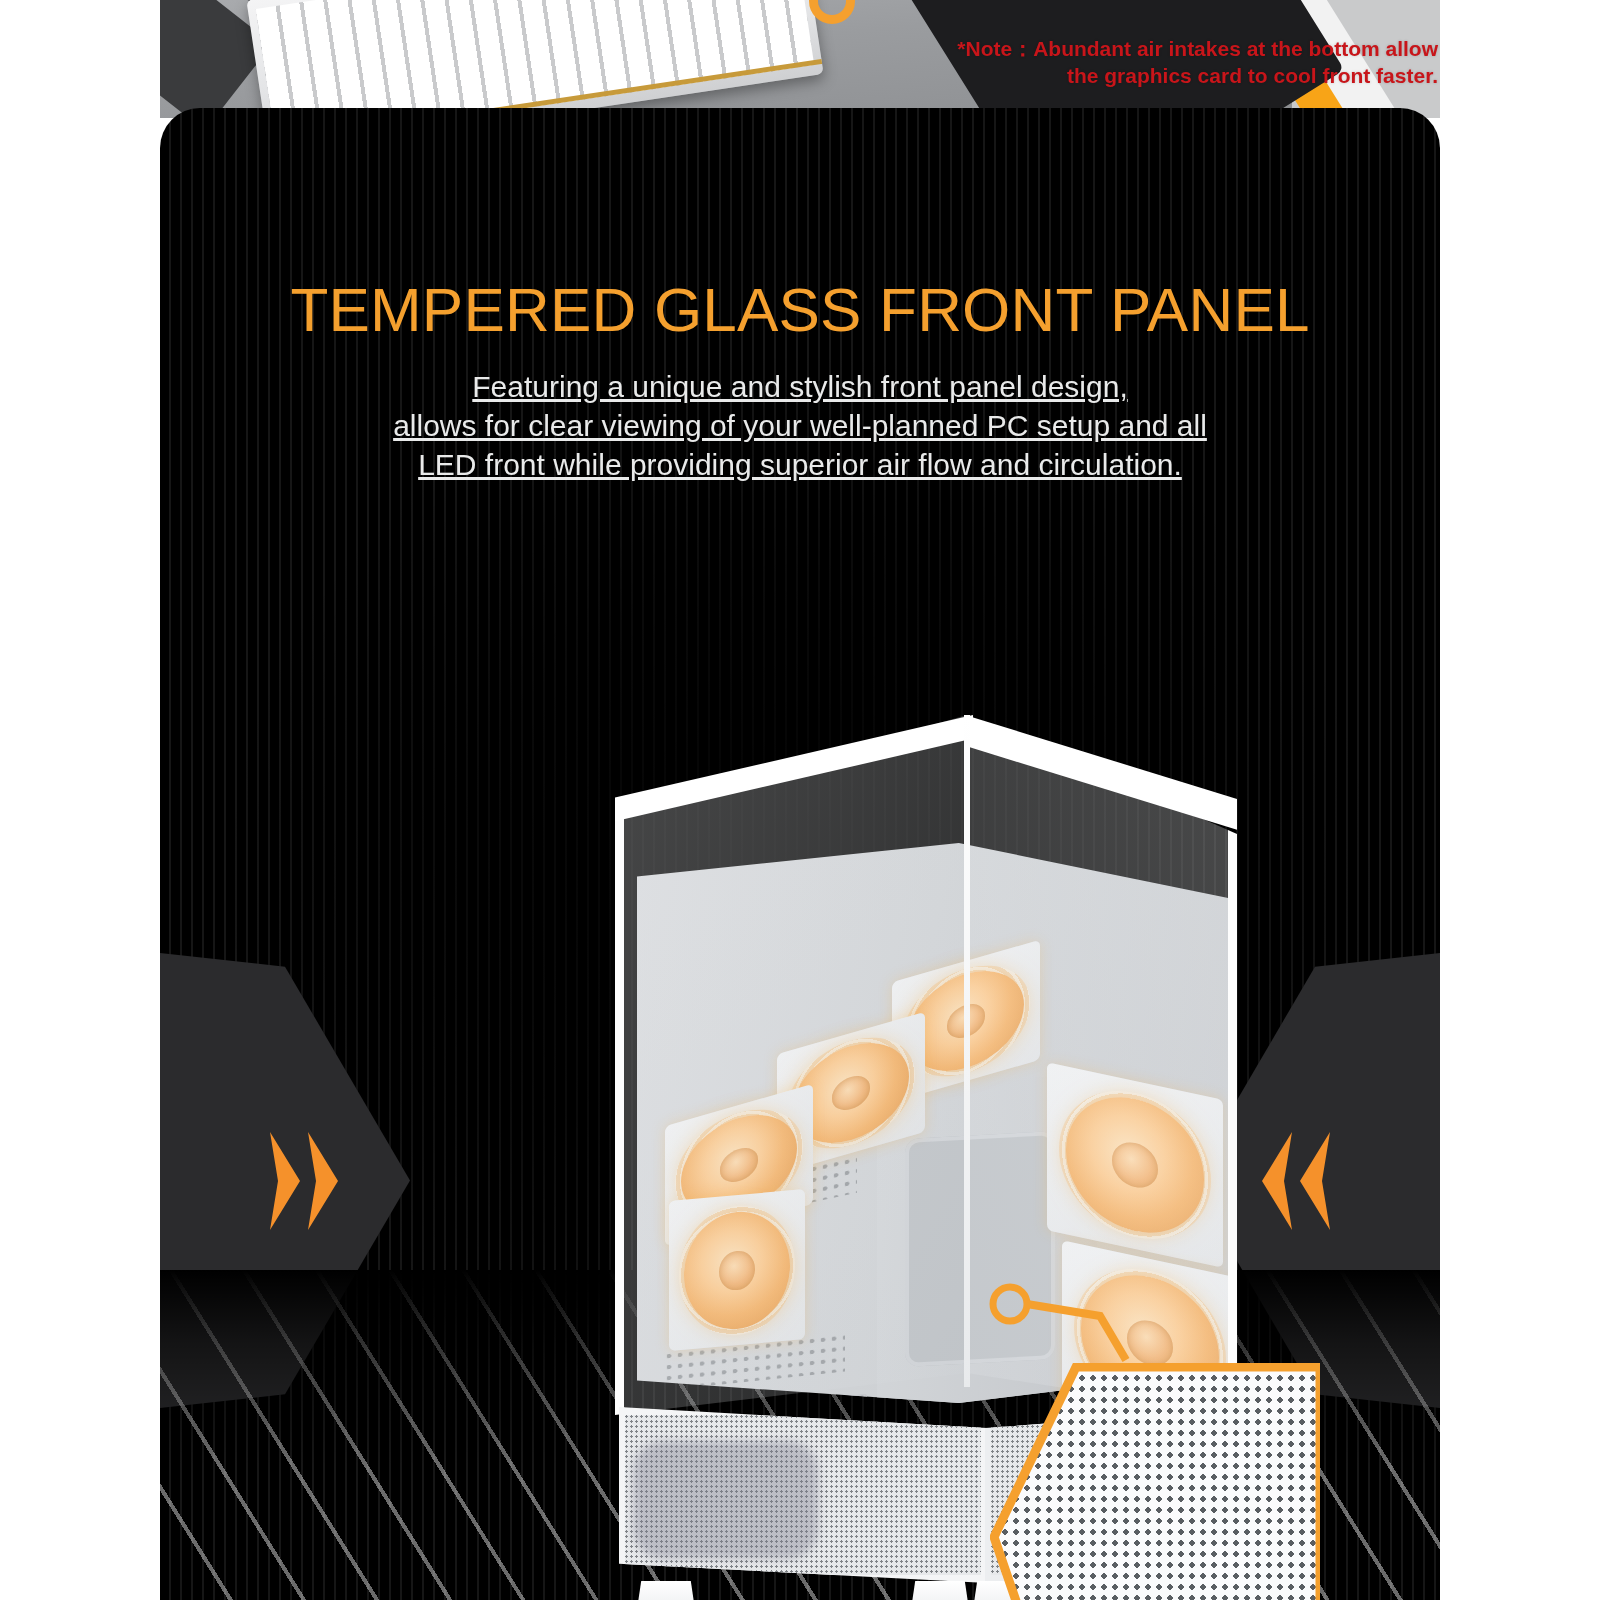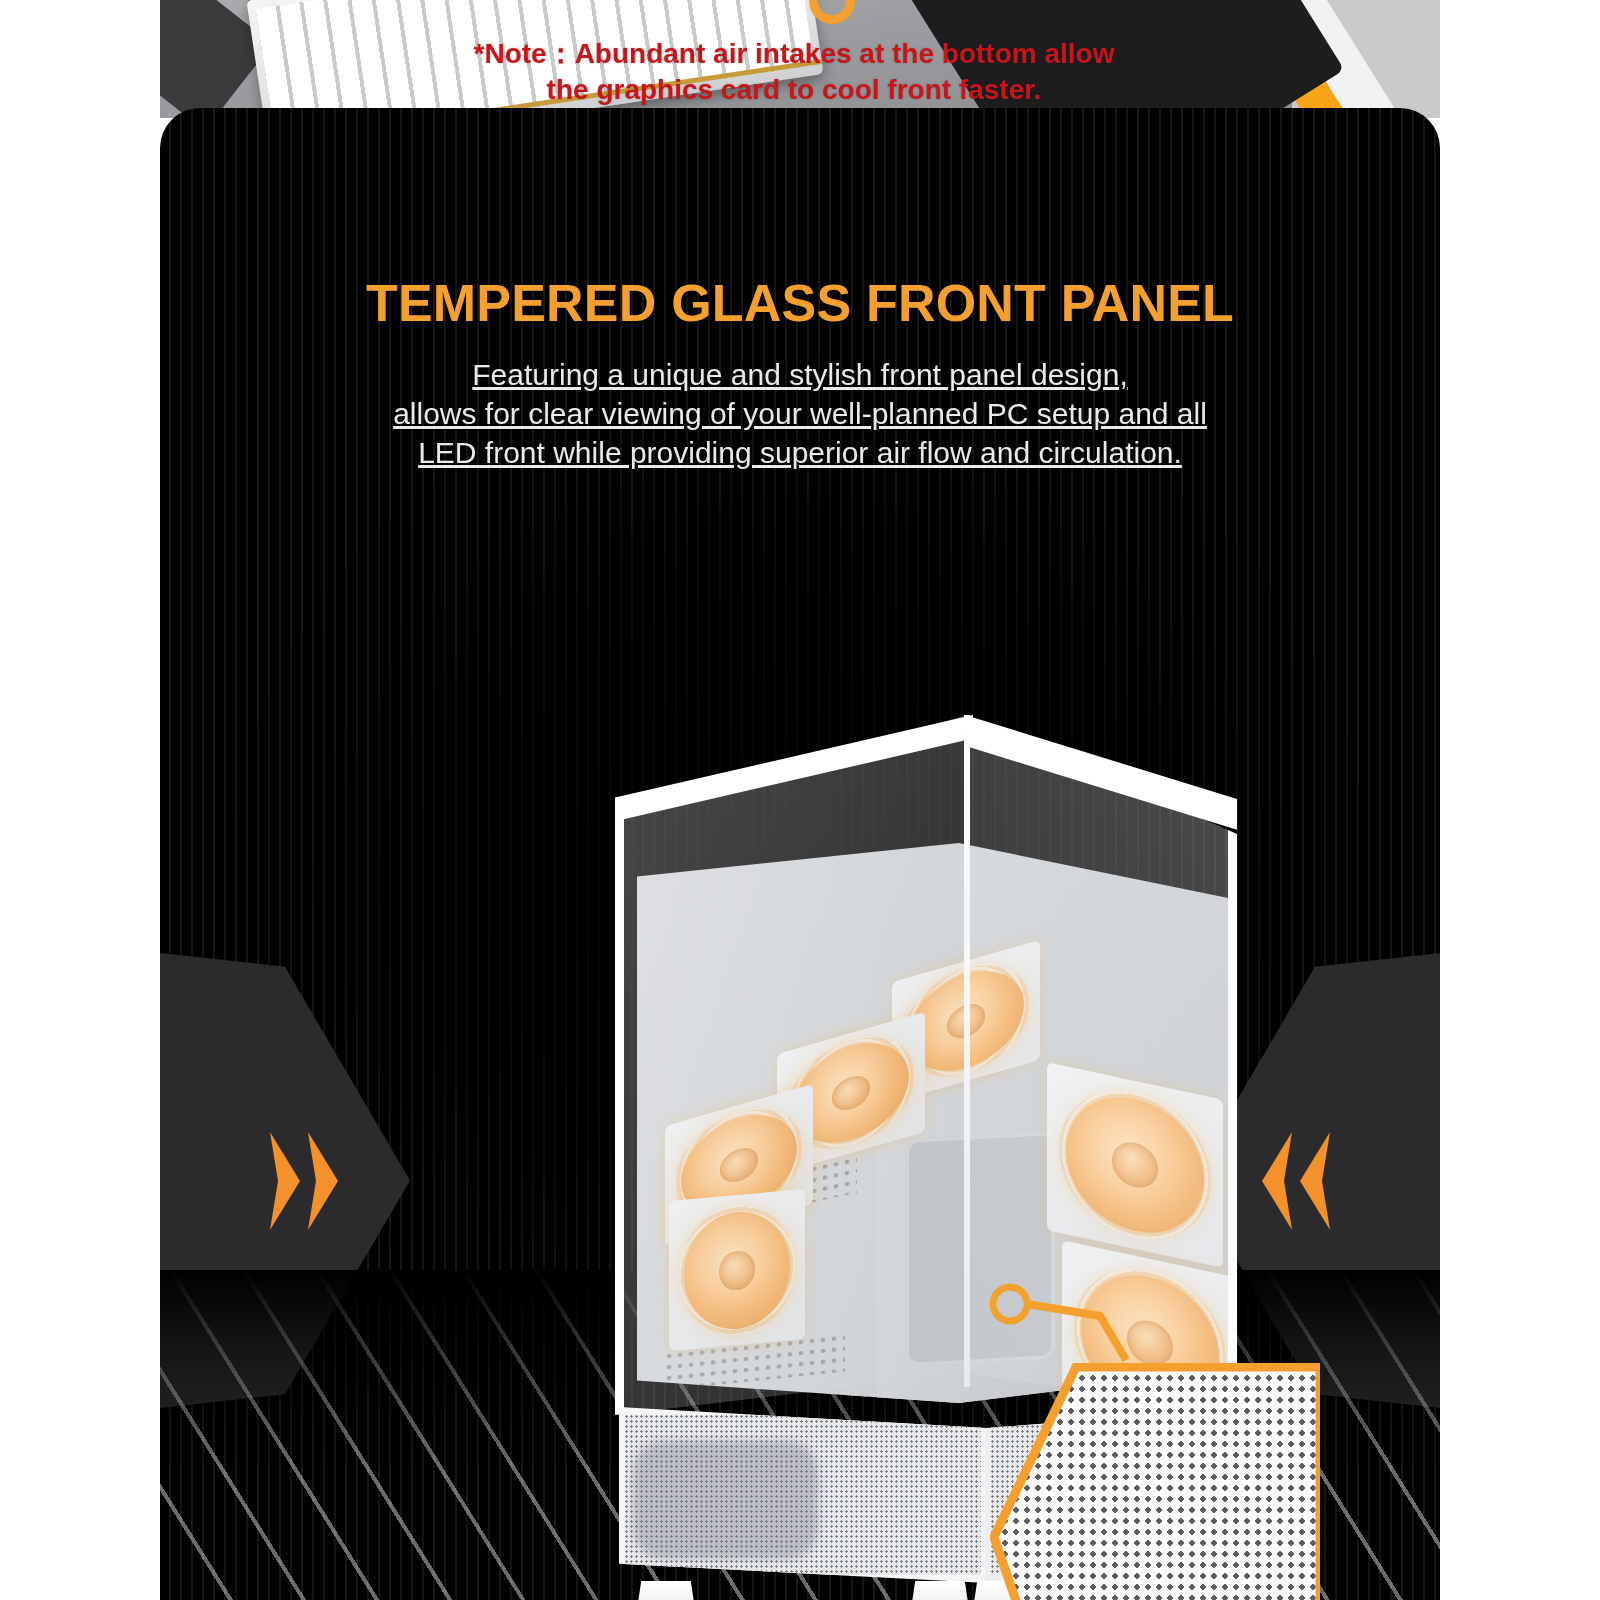--- a/index.html
+++ b/index.html
@@ -63,22 +63,22 @@
   }
   .ts-grey-block{
     position:absolute; right:0; top:0; width:150px; height:118px;
     background:#c9cacb;
   }
   .ts-grey-block2{
     position:absolute; right:148px; top:24px; width:90px; height:94px;
     background:#8d8f92;
   }
   .ts-note{
-    position:absolute; left:0; right:12px; top:36px;
-    text-align:center; color:#c8151a; font-size:28px; line-height:1.28;
+    position:absolute; left:0; right:2px; top:36px;
+    text-align:right; color:#c8151a; font-size:21px; line-height:1.28;
     font-weight:600; text-shadow:0 0 3px rgba(0,0,0,.2);
   }
 
   
   .panel{
     position:absolute; left:160px; top:108px; width:1280px; height:1492px;
     background:#000000;
     border-radius:40px 40px 0 0;
     overflow:hidden;
   }
@@ -106,21 +106,21 @@
       rgba(255,255,255,0.42) 62px);
   }
   .floor-mask{
     position:absolute; left:0; right:0; bottom:0; height:330px;
     background:linear-gradient(180deg, #000 0%, rgba(0,0,0,.55) 22%, rgba(0,0,0,0) 60%);
   }
 
   
   .copy{ position:absolute; left:0; right:0; top:165px; text-align:center; }
   .headline{
-    color:#F5A02E; font-size:52px; font-weight:700; letter-spacing:.2px;
+    color:#F5A02E; font-size:62px; font-weight:400; letter-spacing:.2px;
     line-height:1.18; text-transform:uppercase;
   }
   .subcopy{
     margin-top:22px; color:#e9eaea; font-size:30px; font-weight:400;
     line-height:1.29;
     text-decoration:underline;
   }
 
   
   .badge{ position:absolute; top:845px; width:250px; height:455px; }

